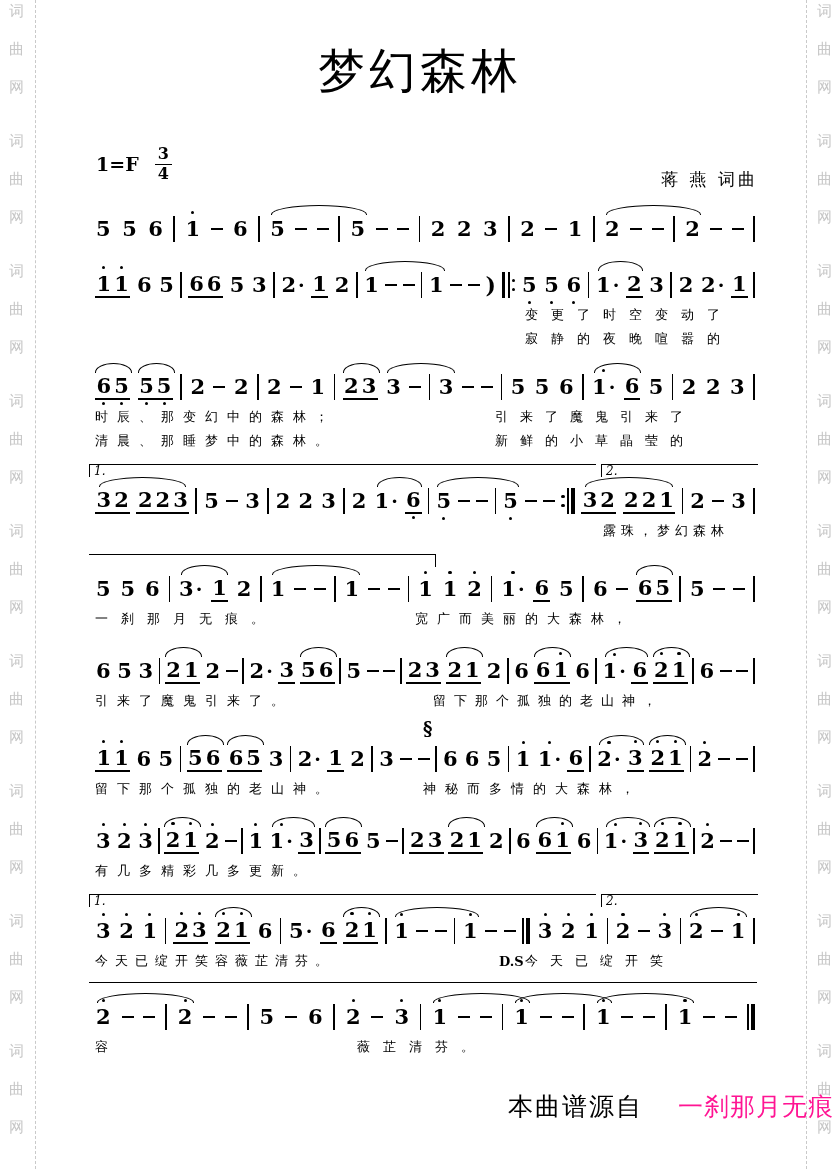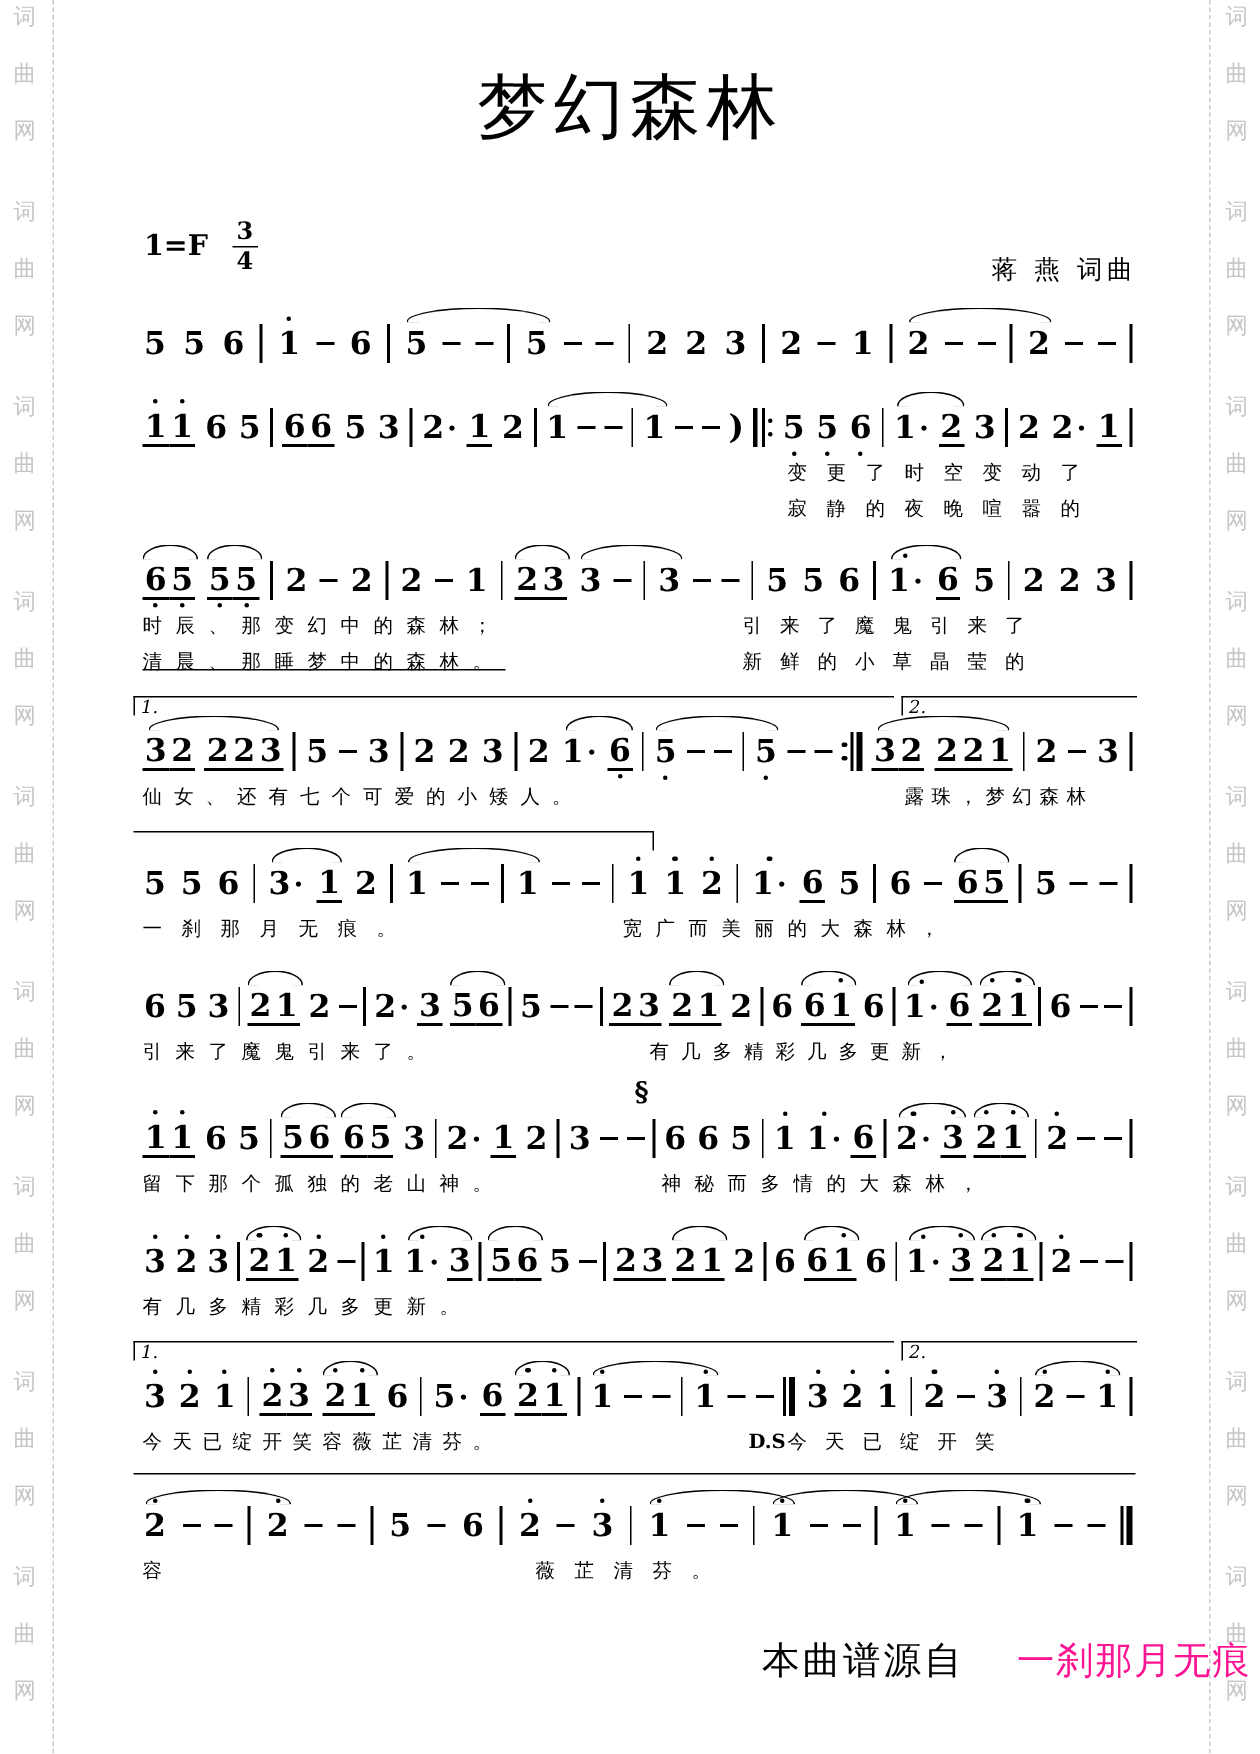--- a/index.html
+++ b/index.html
@@ -408,21 +408,21 @@
           <div class="arc" style="left: 43px; width: 35px;"></div>
           <div class="arc" style="left: 248px; width: 35px;"></div>
           <div class="arc" style="left: 291.7px; width: 66.6px;"></div>
           <div class="arc" style="left: 498.5px; width: 45.8px;"></div>
         </div>
         <div class="lyr">
           <span class="lseg" style="left: 0px; letter-spacing: 9px;">时辰、那变幻中的森林；</span>
           <span class="lseg" style="left: 400px; letter-spacing: 12px;">引来了魔鬼引来了</span>
         </div>
         <div class="lyr">
-          <span class="lseg" style="left: 0px; letter-spacing: 9px; text-decoration: underline;">清晨、那睡梦中的森林。</span>
+          <span class="lseg" style="left: 0px; letter-spacing: 9px;">清晨、那睡梦中的森林。</span>
           <span class="lseg" style="left: 400px; letter-spacing: 12px;">新鲜的小草晶莹的</span>
         </div>
       </div>
       <div class="line" style="padding-top: 16px; margin-bottom: 8px;">
         <div class="nrow">
           <span class="grp">
             <span class="note ul">
               <span class="dg">3</span>
             </span>
             <span class="note ul">
@@ -525,21 +525,20 @@
           <div class="arc" style="left: 341.7px; width: 80.6px;"></div>
           <div class="arc" style="left: 489.5px; width: 86.2px;"></div>
         </div>
         <div class="volta" style="left: -6px; width: 506px;">
           <span class="vlb">1.</span>
         </div>
         <div class="volta" style="left: 506px; width: 156px;">
           <span class="vlb">2.</span>
         </div>
         <div class="lyr">
-          <span class="lseg" style="left: 0px; letter-spacing: 8px;">仙女、还有七个可爱的小矮人。</span>
           <span class="lseg" style="left: 508px; letter-spacing: 5px;">露珠，梦幻森林</span>
         </div>
       </div>
       <div class="line" style="padding-top: 14px; margin-bottom: 8px;">
         <div class="nrow">
           <span class="note">
             <span class="dg">5</span>
           </span>
           <span class="note">
             <span class="dg">5</span>
@@ -735,21 +734,21 @@
           <span class="bar"></span>
           <div class="arc" style="left: 70px; width: 35px;"></div>
           <div class="arc" style="left: 205px; width: 35px;"></div>
           <div class="arc" style="left: 351px; width: 35px;"></div>
           <div class="arc" style="left: 439px; width: 35px;"></div>
           <div class="arc" style="left: 509.5px; width: 41.8px;"></div>
           <div class="arc" style="left: 558px; width: 35px;"></div>
         </div>
         <div class="lyr">
           <span class="lseg" style="left: 0px; letter-spacing: 9px;">引来了魔鬼引来了。</span>
-          <span class="lseg" style="left: 338px; letter-spacing: 8px;">有几多精彩几多更新，</span>
+          <span class="lseg" style="left: 338px; letter-spacing: 8px;">留下那个孤独的老山神，</span>
         </div>
       </div>
       <div class="line" style="padding-top: 14px; margin-bottom: 8px;">
         <div class="nrow">
           <span class="grp">
             <span class="note ul">
               <span class="dg">1</span>
               <span class="od hd"></span>
             </span>
             <span class="note ul">
@@ -852,21 +851,21 @@
           <span class="dash"></span>
           <span class="bar"></span>
           <div class="arc" style="left: 92px; width: 35px;"></div>
           <div class="arc" style="left: 132px; width: 35px;"></div>
           <div class="arc" style="left: 503.5px; width: 43.8px;"></div>
           <div class="arc" style="left: 554px; width: 35px;"></div>
         </div>
         <div class="segno" style="left: 328px;">§</div>
         <div class="lyr">
           <span class="lseg" style="left: 0px; letter-spacing: 9px;">留下那个孤独的老山神。</span>
-          <span class="lseg" style="left: 346px; letter-spacing: 9px;">神秘而多情的大森林，</span>
+          <span class="lseg" style="left: 328px; letter-spacing: 9px;">神秘而多情的大森林，</span>
         </div>
       </div>
       <div class="line" style="padding-top: 8px; margin-bottom: 8px;">
         <div class="nrow">
           <span class="note">
             <span class="dg">3</span>
             <span class="od hd"></span>
           </span>
           <span class="note">
             <span class="dg">2</span>

